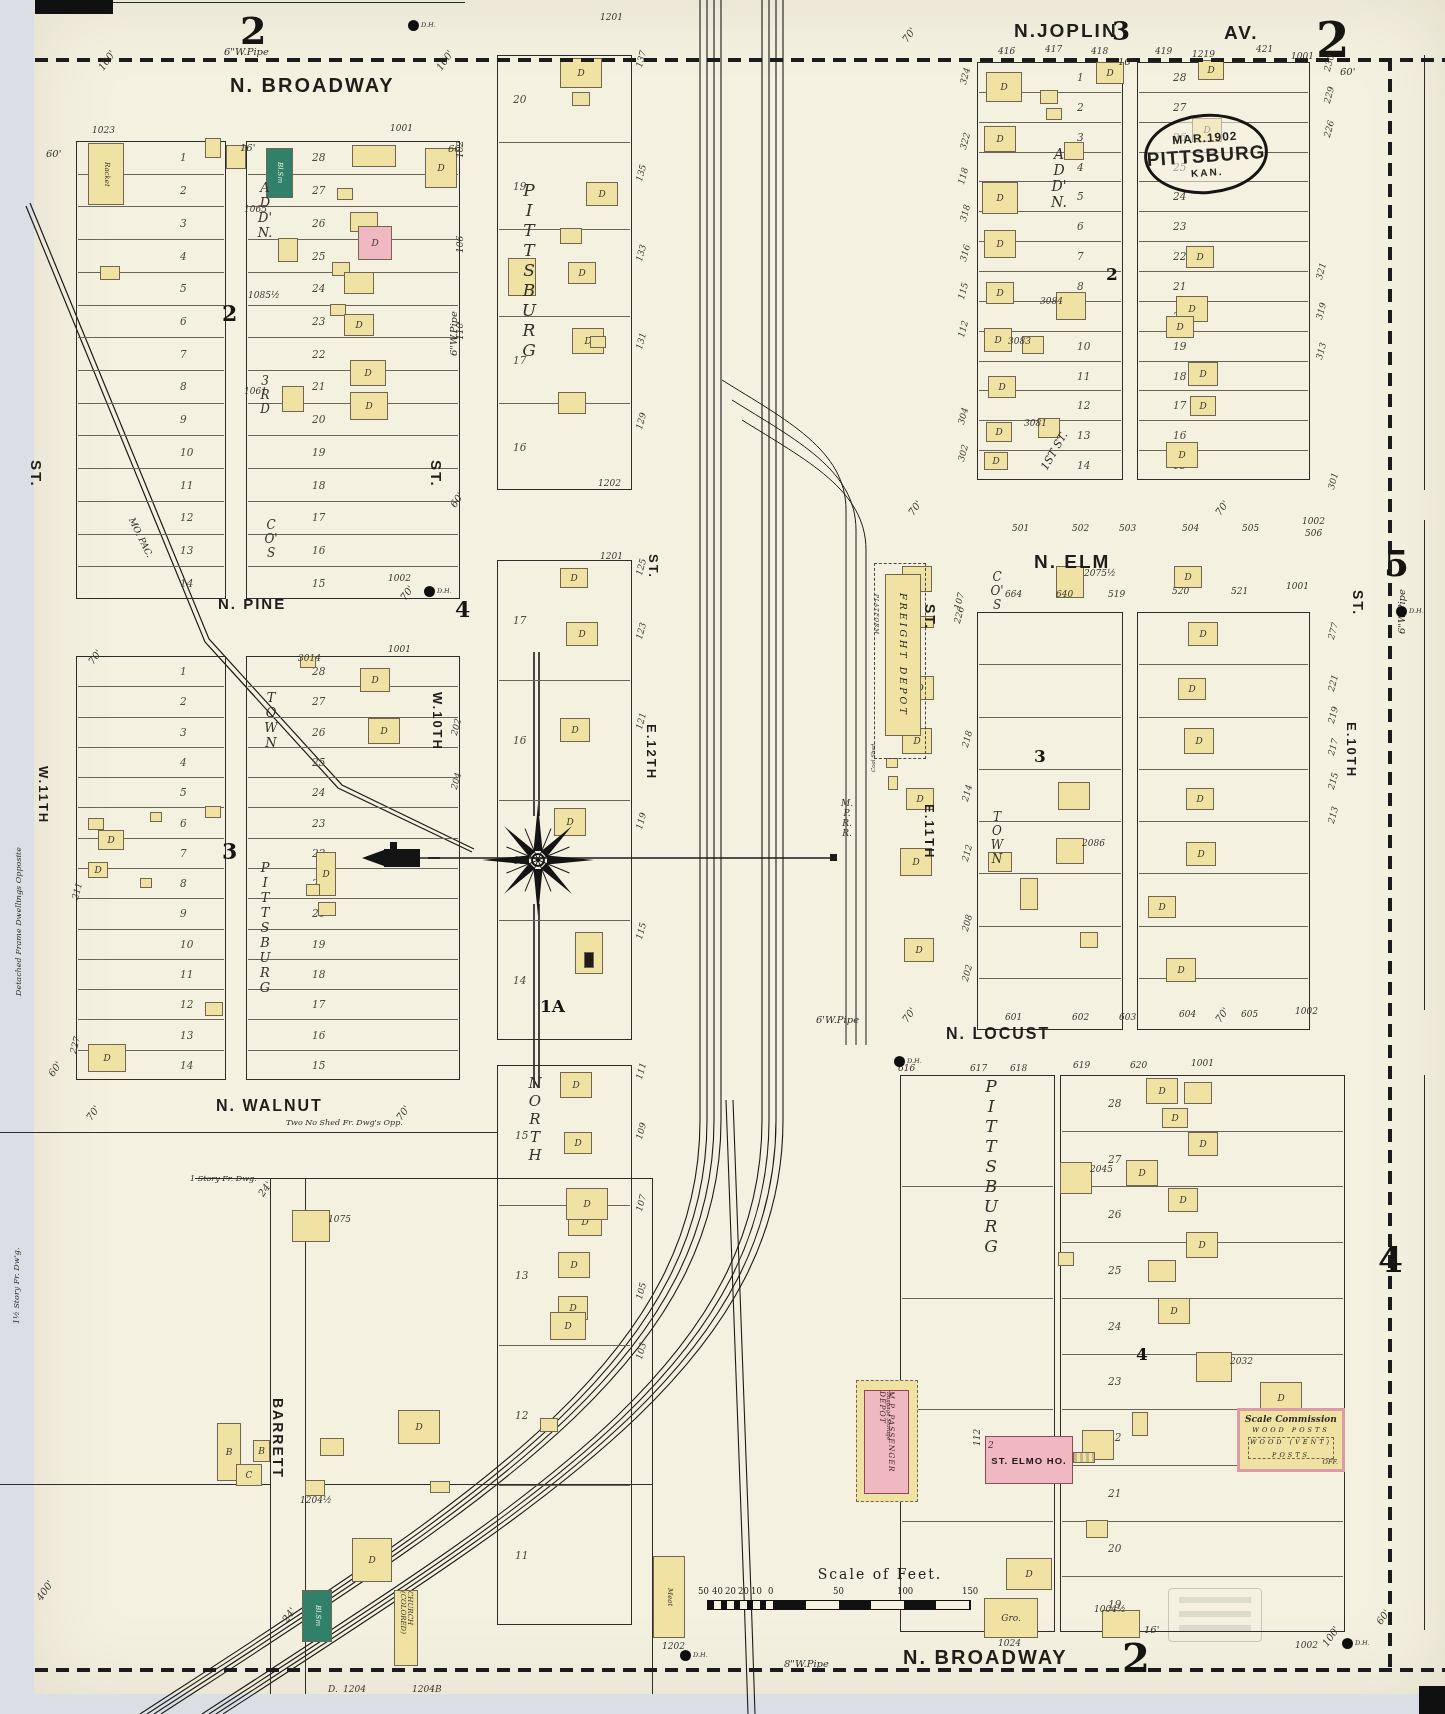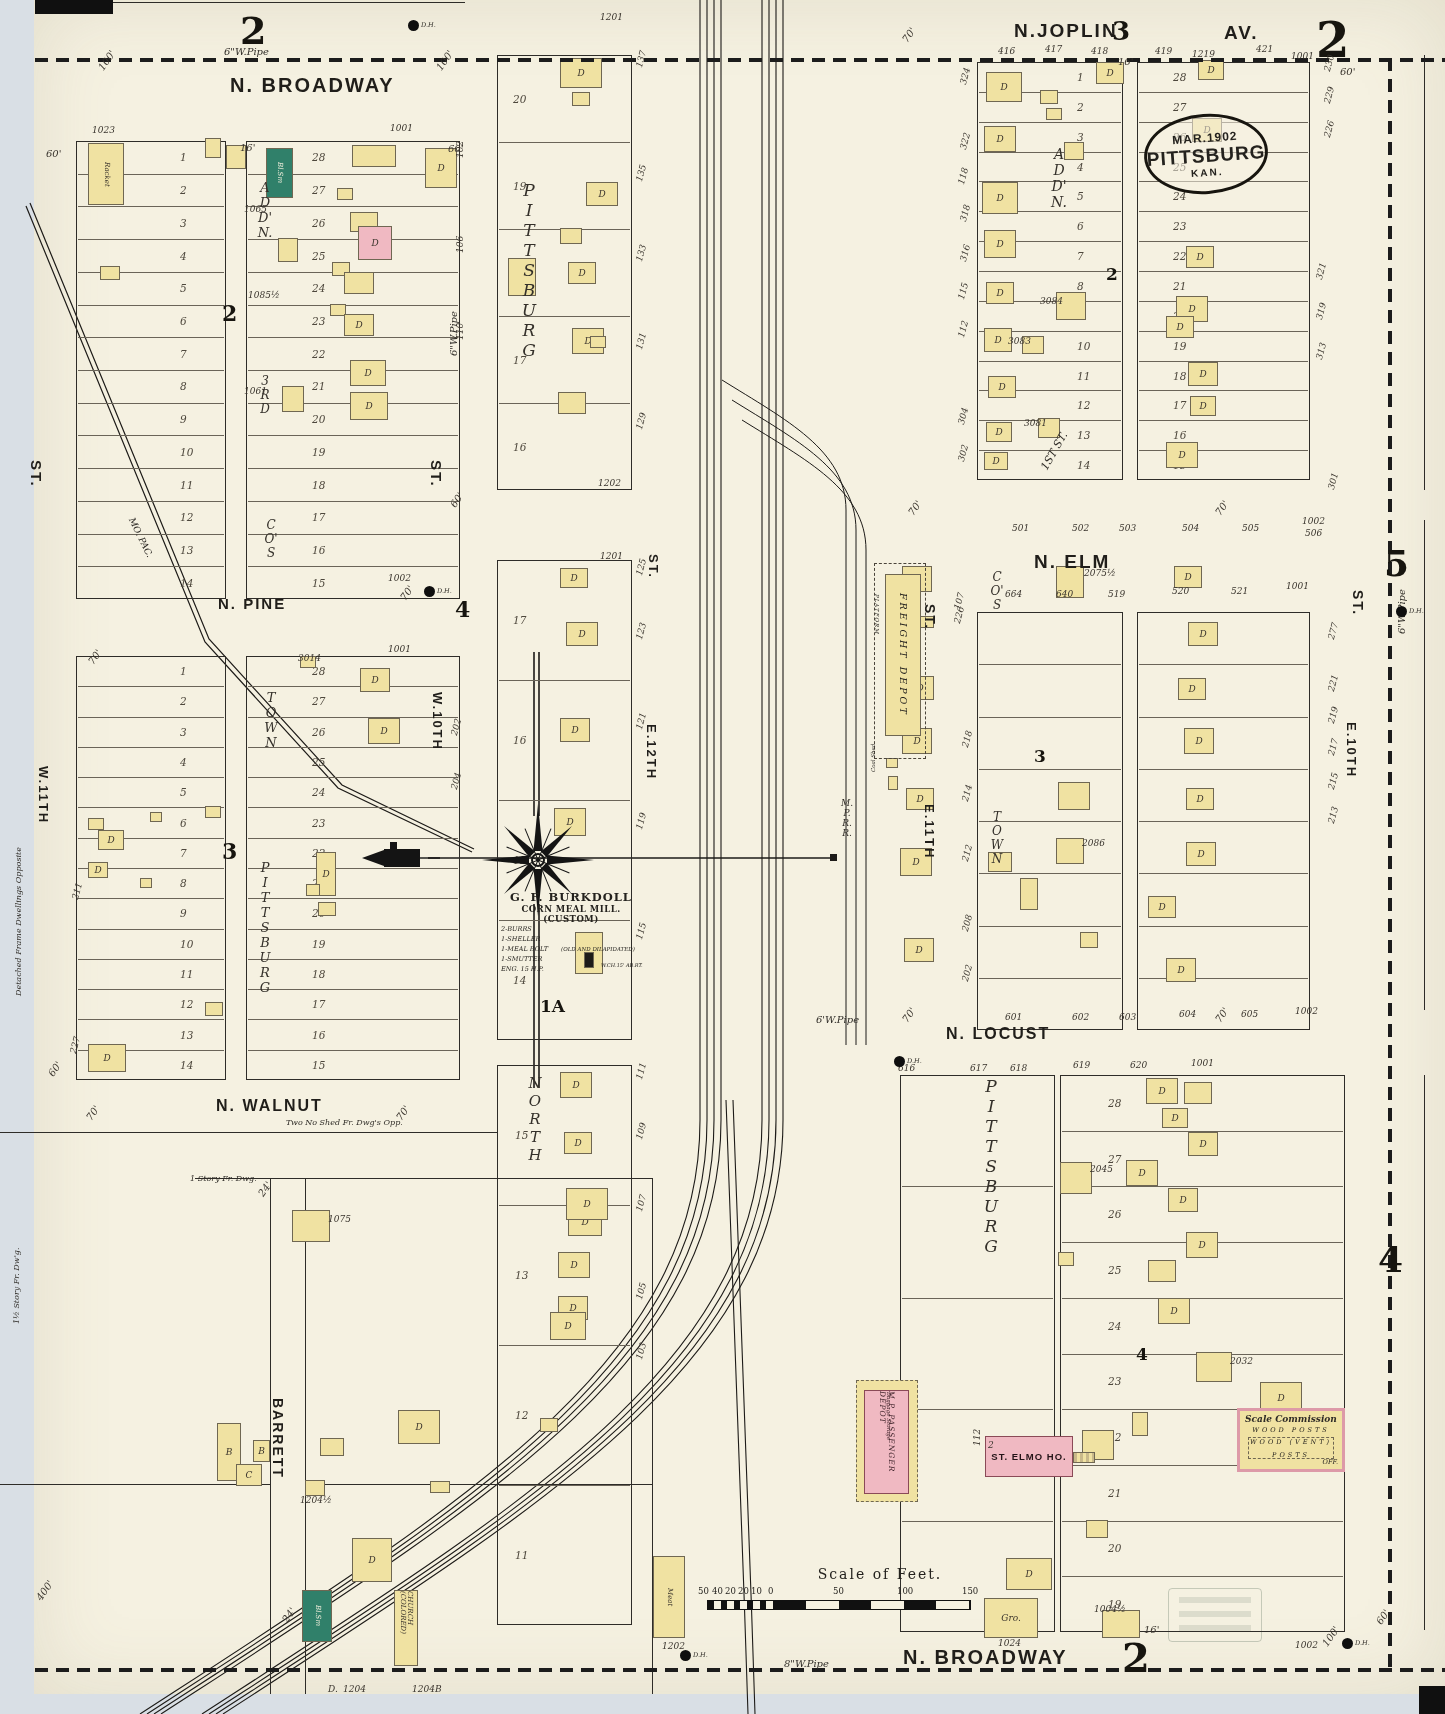--- a/index.html
+++ b/index.html
@@ -49,21 +49,21 @@
   #freight{left:885px;top:574px;width:36px;height:162px;background:#f0e2a2;border:1.2px solid #6f6752;
            display:flex;align-items:center;justify-content:center;}
   #freight .vlab{font:italic 9.5px "DejaVu Serif",serif;letter-spacing:3px;}
   #freight-plat .vlab{position:absolute;left:-1px;top:30px;font:italic 5.5px "DejaVu Serif",serif;letter-spacing:1px;}
   #mpplat{left:856px;top:1380px;width:62px;height:122px;background:#f0e2a2;border:1.5px dashed #6f6752;}
   #mpdepot{left:864px;top:1390px;width:45px;height:104px;background:#f0b9c2;border:1.2px solid #8a4a57;
            display:flex;align-items:center;justify-content:center;}
   #mpdepot .vlab{font:italic 7.5px "DejaVu Serif",serif;letter-spacing:1px;color:#3a1f26;}
   #mpbag{position:absolute;left:886px;top:1392px;font:italic 5.5px "DejaVu Serif",serif;color:#3a1f26;
          writing-mode:vertical-rl;text-orientation:sideways;z-index:6;}
-  #stelmo{left:985px;top:1436px;width:88px;height:41px;background:#f0b9c2;border:1.3px solid #8a4a57;
+  #stelmo{left:985px;top:1436px;width:88px;height:48px;background:#f0b9c2;border:1.3px solid #8a4a57;
           display:flex;align-items:center;justify-content:center;}
   #stelmo .t{font:bold 9.5px "Liberation Sans",sans-serif;letter-spacing:1px;color:#241418;}
   #stelmo-porch{left:1073px;top:1452px;width:22px;height:11px;border:1px solid #6f6752;
         background:repeating-linear-gradient(90deg,#c9b98a 0 3px,#f0e2a2 3px 6px);}
   #whol{left:1237px;top:1408px;width:108px;height:64px;background:#f0e2a2;border:3.5px solid #dd9aa8;
         display:flex;flex-direction:column;align-items:center;justify-content:flex-start;padding-top:3px;}
   #whol .t{font:italic bold 9px "DejaVu Serif",serif;color:#2f2c27;}
   #whol .l{font:italic 6.5px "DejaVu Serif",serif;letter-spacing:3px;white-space:pre-line;text-align:center;line-height:1.9;}
   #whol .off{position:absolute;right:4px;bottom:3px;font:italic 6.5px "DejaVu Serif",serif;}
   #whol .inner{position:absolute;left:8px;top:26px;right:8px;bottom:10px;border:1px dashed #6f6752;}
@@ -172,31 +172,20 @@
   <div id="stelmo-porch" class="spec"></div>
 
   <div id="whol" class="spec">
     <div class="inner"></div>
     <span class="t">Scale Commission</span>
     <span class="l">WOOD POSTS
 WOOD (VENT) POSTS</span>
     <span class="off">OFF.</span>
   </div>
 
-  <div id="mill" class="spec">
-    <span class="t1">G. F. BURKDOLL</span>
-    <span class="t2">CORN MEAL MILL.(CUSTOM)</span>
-    <span class="eq">2-BURRS
-1-SHELLER
-1-MEAL BOLT
-1-SMUTTER
-ENG. 15 H.P.</span>
-    <span class="cond">(OLD AND DILAPIDATED)</span>
-    <span class="nt">W.CH.15' AB.RT.</span>
-  </div>
 
   <div id="scalebar">
     <span class="cap">Scale of Feet.</span>
     <div id="sb-fine"></div>
     <div id="sb-main"></div>
   <span class="sbt" style="left: 58px;">50</span>
       <span class="sbt" style="left: 72px;">40</span>
       <span class="sbt" style="left: 85px;">20</span>
       <span class="sbt" style="left: 98px;">20</span>
       <span class="sbt" style="left: 111px;">10</span>

